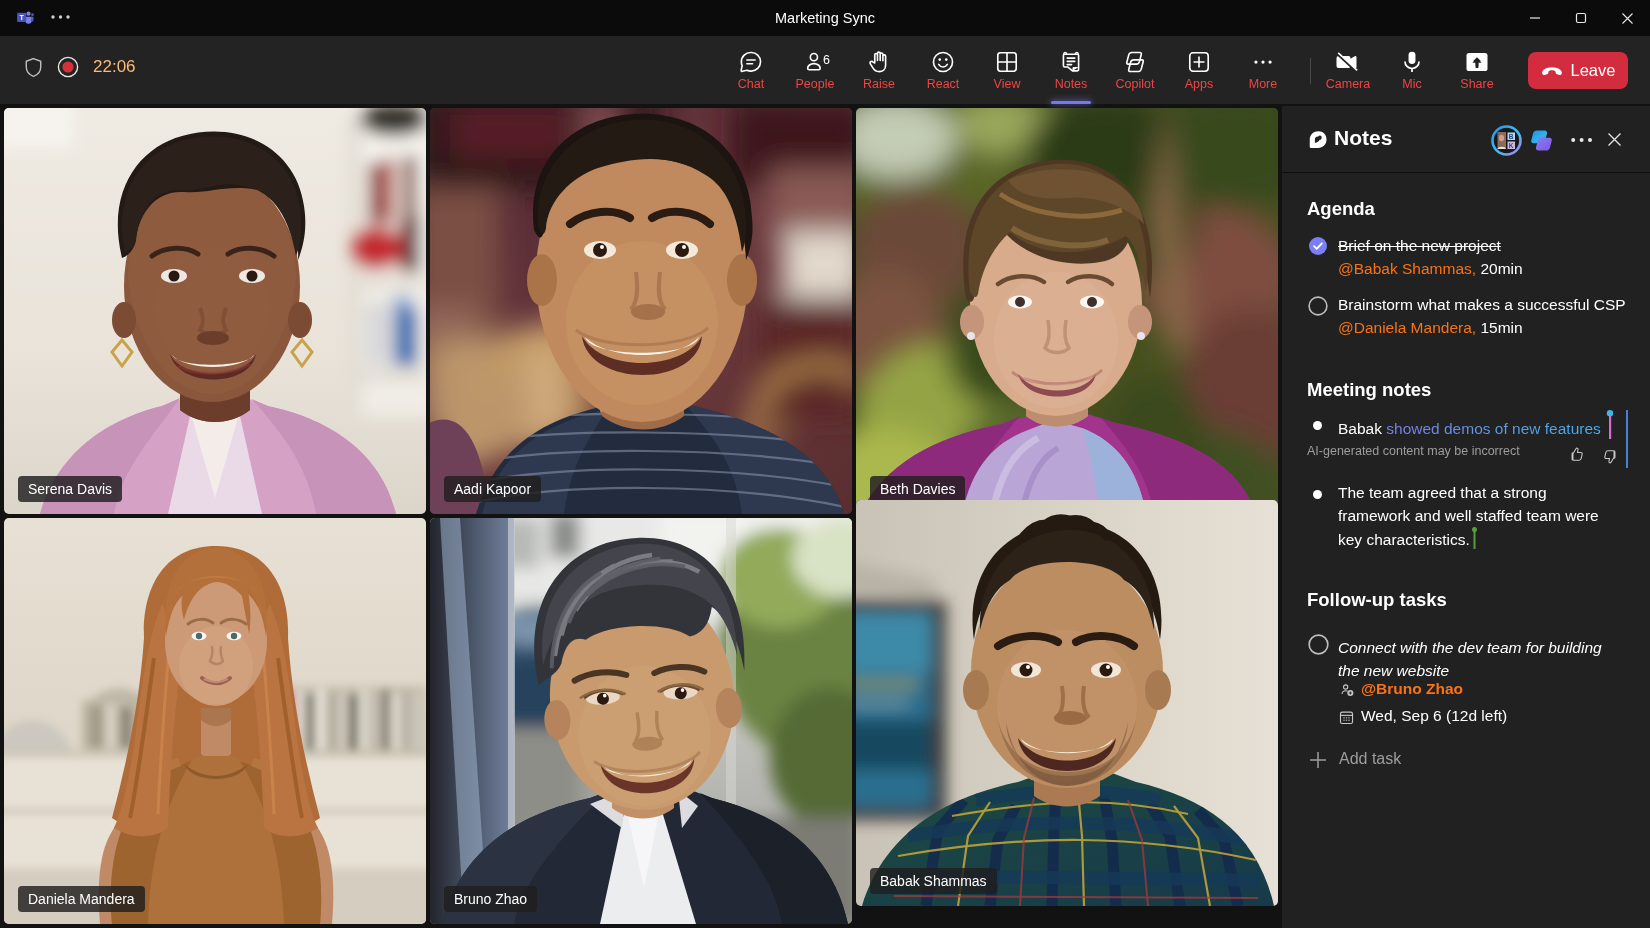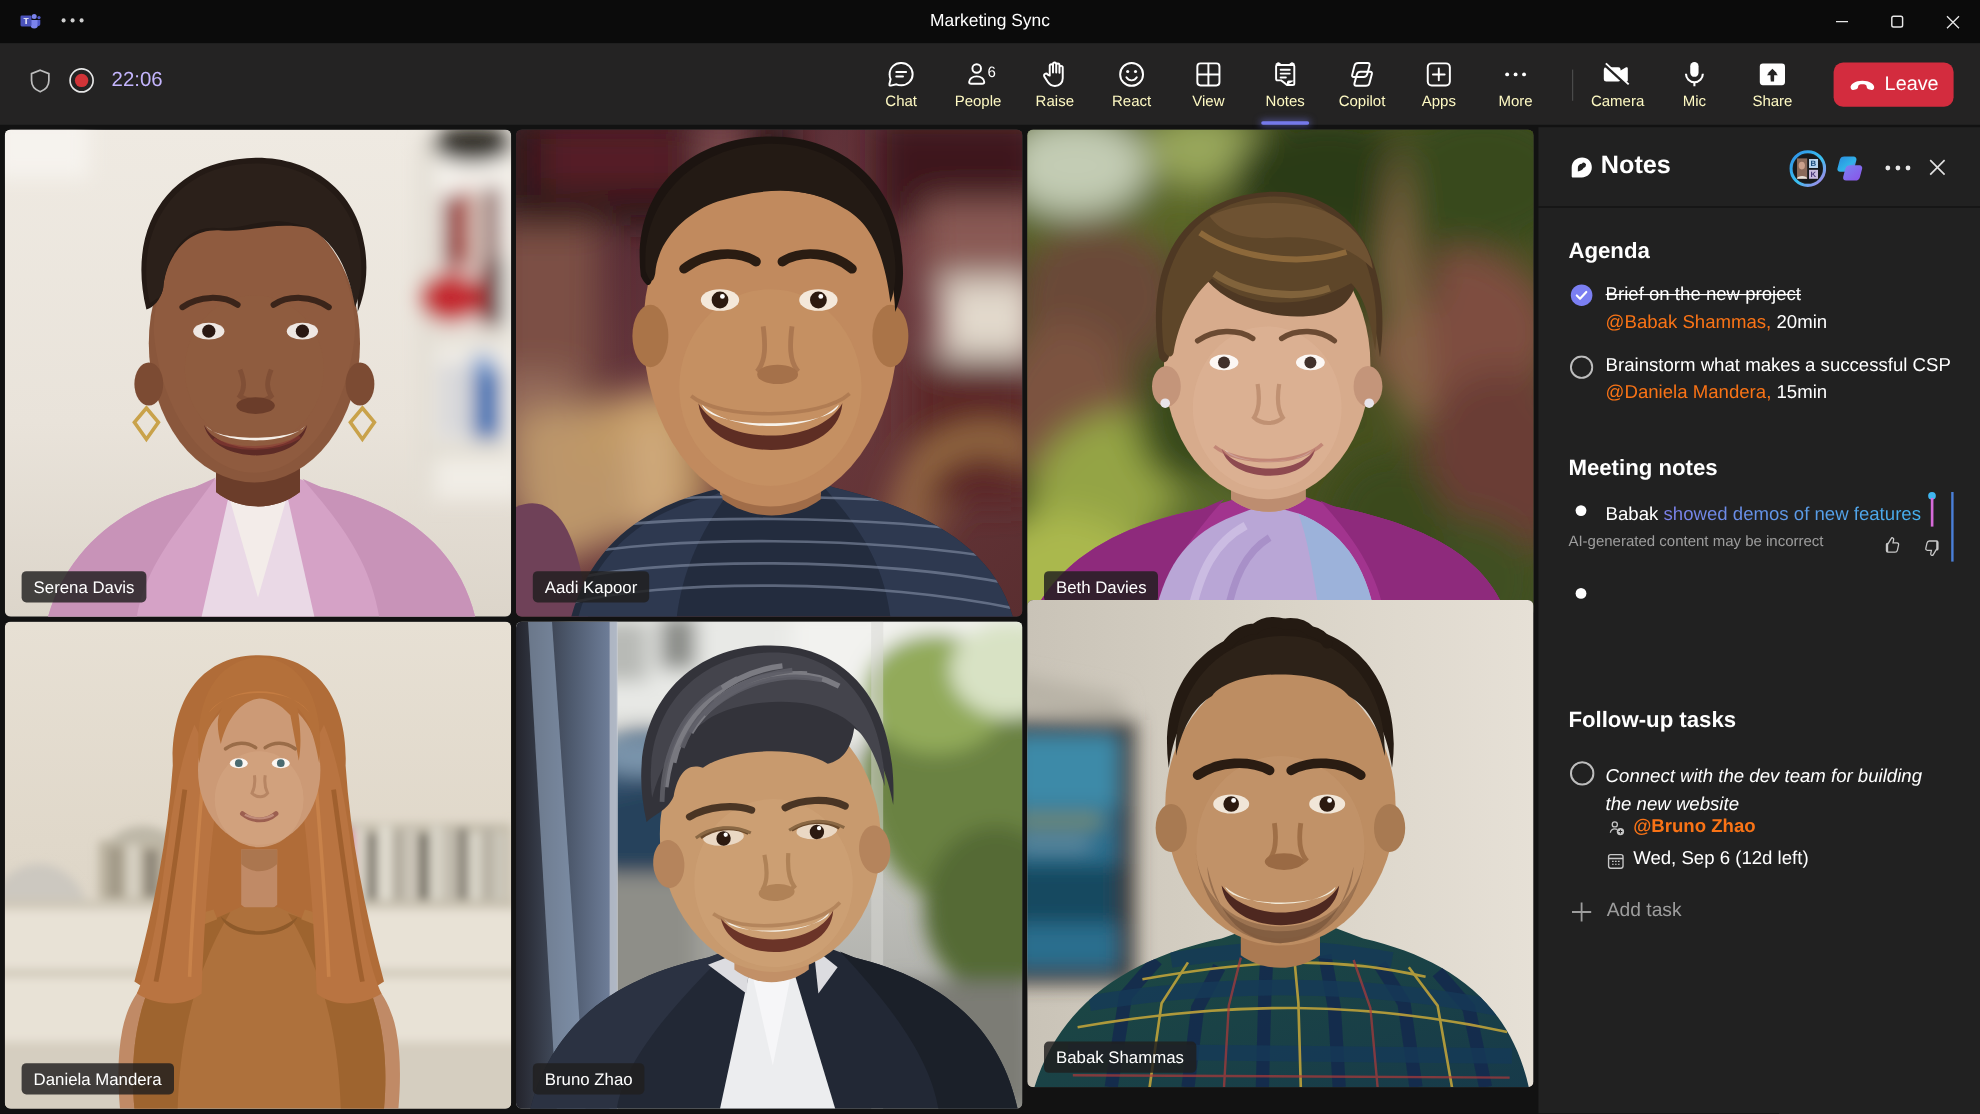--- a/index.html
+++ b/index.html
@@ -6,24 +6,24 @@
 html,body { width:1650px; height:928px; overflow:hidden; background:#121212; font-family:"Liberation Sans", sans-serif; }
 #app { position:relative; width:1650px; height:928px; background:#121212; }
 
 #titlebar { position:absolute; left:0; top:0; width:1650px; height:36px; background:#0b0b0b; }
 #titlebar .title { position:absolute; left:0; right:0; top:10px; text-align:center; color:#fff; font-size:14.5px; }
 #tlogo { position:absolute; left:15px; top:8px; width:20px; height:20px; }
 .wctl { position:absolute; top:0; height:36px; width:46px; display:flex; align-items:center; justify-content:center; }
 
 #toolbar { position:absolute; left:0; top:36px; width:1650px; height:68px; background:#242323; }
 #rec { position:absolute; left:24px; top:20px; display:flex; align-items:center; gap:14px; }
-#timer { color:#c4b5fd; font-size:17px; }
+#timer { color:#fdba74; font-size:17px; }
 .tbtn { position:absolute; top:8px; width:62px; height:56px; color:#fff; text-align:center; }
 .tbtn svg { display:block; margin:5px auto 0; }
-.tbtn .lbl { font-size:12.5px; margin-top:2px; color:#fef9c3; }
+.tbtn .lbl { font-size:12.5px; margin-top:2px; color:#ef4444; }
 .tbtn .count { position:absolute; top:9px; left:39px; font-size:12.5px; color:#fff; }
 .sel-underline { position:absolute; left:50%; transform:translateX(-50%); bottom:-4px; width:40px; height:3px; border-radius:2px; background:#7579eb; box-shadow:0 0 6px 1px rgba(117,121,235,.55); }
 #sep { position:absolute; left:1310px; top:22px; width:1px; height:26px; background:#4a4a4a; }
 #leave { position:absolute; left:1528px; top:16px; width:100px; height:37px; background:#d32c3e; border-radius:8px; display:flex; align-items:center; justify-content:center; gap:8px; }
 #leave span { color:#fff; font-size:16.5px; }
 
 #grid { position:absolute; left:4px; top:108px; width:1274px; height:816px; }
 .tile { position:absolute; width:422px; height:406px; border-radius:5px; overflow:hidden; background:#333; }
 .tile svg.pic { position:absolute; left:0; top:0; width:100%; height:100%; display:block; }
 .nametag { position:absolute; left:14px; bottom:12px; background:rgba(32,31,31,.82); color:#fff; font-size:14px; padding:5px 10px; border-radius:4px; white-space:nowrap; }
@@ -732,20 +732,24 @@
         </svg>
       <div style="position:absolute;left:344px;top:236px;width:2px;height:58px;background:#4a7fd8;"></div>
       <div class="gray" style="position:absolute;left:25px;top:270px;font-size:12.5px;">AI-generated content may be incorrect</div>
       <svg style="position:absolute;left:286px;top:272px;" width="17" height="17" viewBox="0 0 24 24">
           <path d="M7 10.5v9.5M7 11l4.2-7c.4-.8 1.1-1.2 1.9-.9.9.3 1.3 1.1 1.1 2.1l-.8 3.9h4.8c1.3 0 2.1 1 1.8 2.3l-1.4 6.2c-.3 1.4-1.3 2.4-2.8 2.4H7.4c-1 0-1.7-.7-1.7-1.7v-7.3c0-.9.5-1.5 1.3-1.5z" fill="none" stroke="#c8c8c8" stroke-width="1.5"></path>
         </svg>
       <svg style="position:absolute;left:320px;top:274px;" width="17" height="17" viewBox="0 0 24 24" transform="rotate(180)">
           <path d="M7 10.5v9.5M7 11l4.2-7c.4-.8 1.1-1.2 1.9-.9.9.3 1.3 1.1 1.1 2.1l-.8 3.9h4.8c1.3 0 2.1 1 1.8 2.3l-1.4 6.2c-.3 1.4-1.3 2.4-2.8 2.4H7.4c-1 0-1.7-.7-1.7-1.7v-7.3c0-.9.5-1.5 1.3-1.5z" fill="none" stroke="#c8c8c8" stroke-width="1.5"></path>
         </svg>
       <div style="position:absolute;left:31px;top:316px;width:9px;height:9px;border-radius:50%;background:#fff;"></div>
+      <div class="agitem" style="position:absolute;left:56px;top:307px;width:270px;">The team agreed that a strong framework and well staffed team were key characteristics.<svg style="display:inline-block;vertical-align:-4px;margin-left:1px;" width="7" height="22" viewBox="0 0 7 22">
+            <circle cx="3.5" cy="2.5" r="2.5" fill="#5a9c3a"></circle>
+            <rect x="2.5" y="3" width="2" height="19" fill="#5a9c3a"></rect>
+          </svg></div>
       <div class="h2" style="position:absolute;left:25px;top:415px;">Follow-up tasks</div>
       <svg style="position:absolute;left:26px;top:460px;" width="21" height="21" viewBox="0 0 20 20">
           <circle cx="10" cy="10" r="8.9" fill="none" stroke="#bdbdbd" stroke-width="1.6"></circle>
         </svg>
       <div class="agitem" style="position:absolute;left:56px;top:462px;font-style:italic;">Connect with the dev team for building<br>the new website</div>
       <svg style="position:absolute;left:57px;top:508px;" width="16" height="16" viewBox="0 0 24 24">
           <circle cx="10" cy="7.5" r="3.2" fill="none" stroke="#c8c8c8" stroke-width="1.6"></circle>
           <path d="M4.5 18c0-3 2.5-4.8 5.5-4.8 1 0 2 .2 2.8.6" fill="none" stroke="#c8c8c8" stroke-width="1.6"></path>
           <circle cx="17" cy="16.5" r="4.6" fill="#c8c8c8"></circle>
           <path d="M17 14.2v4.6M14.7 16.5h4.6" stroke="#212121" stroke-width="1.3"></path>

